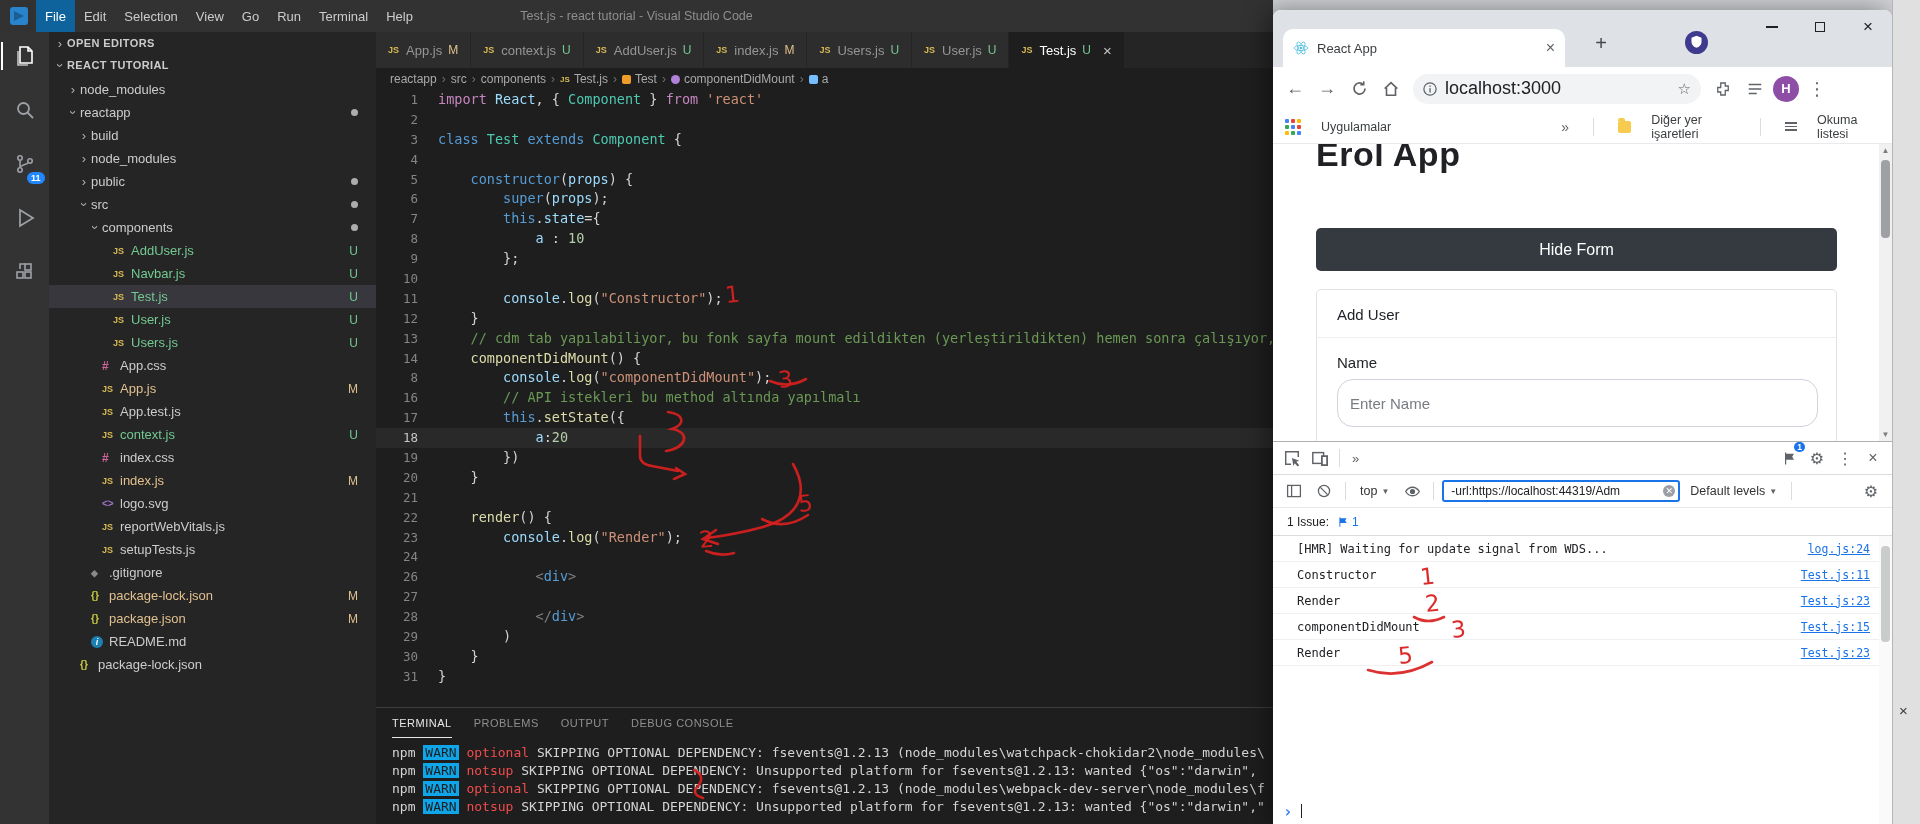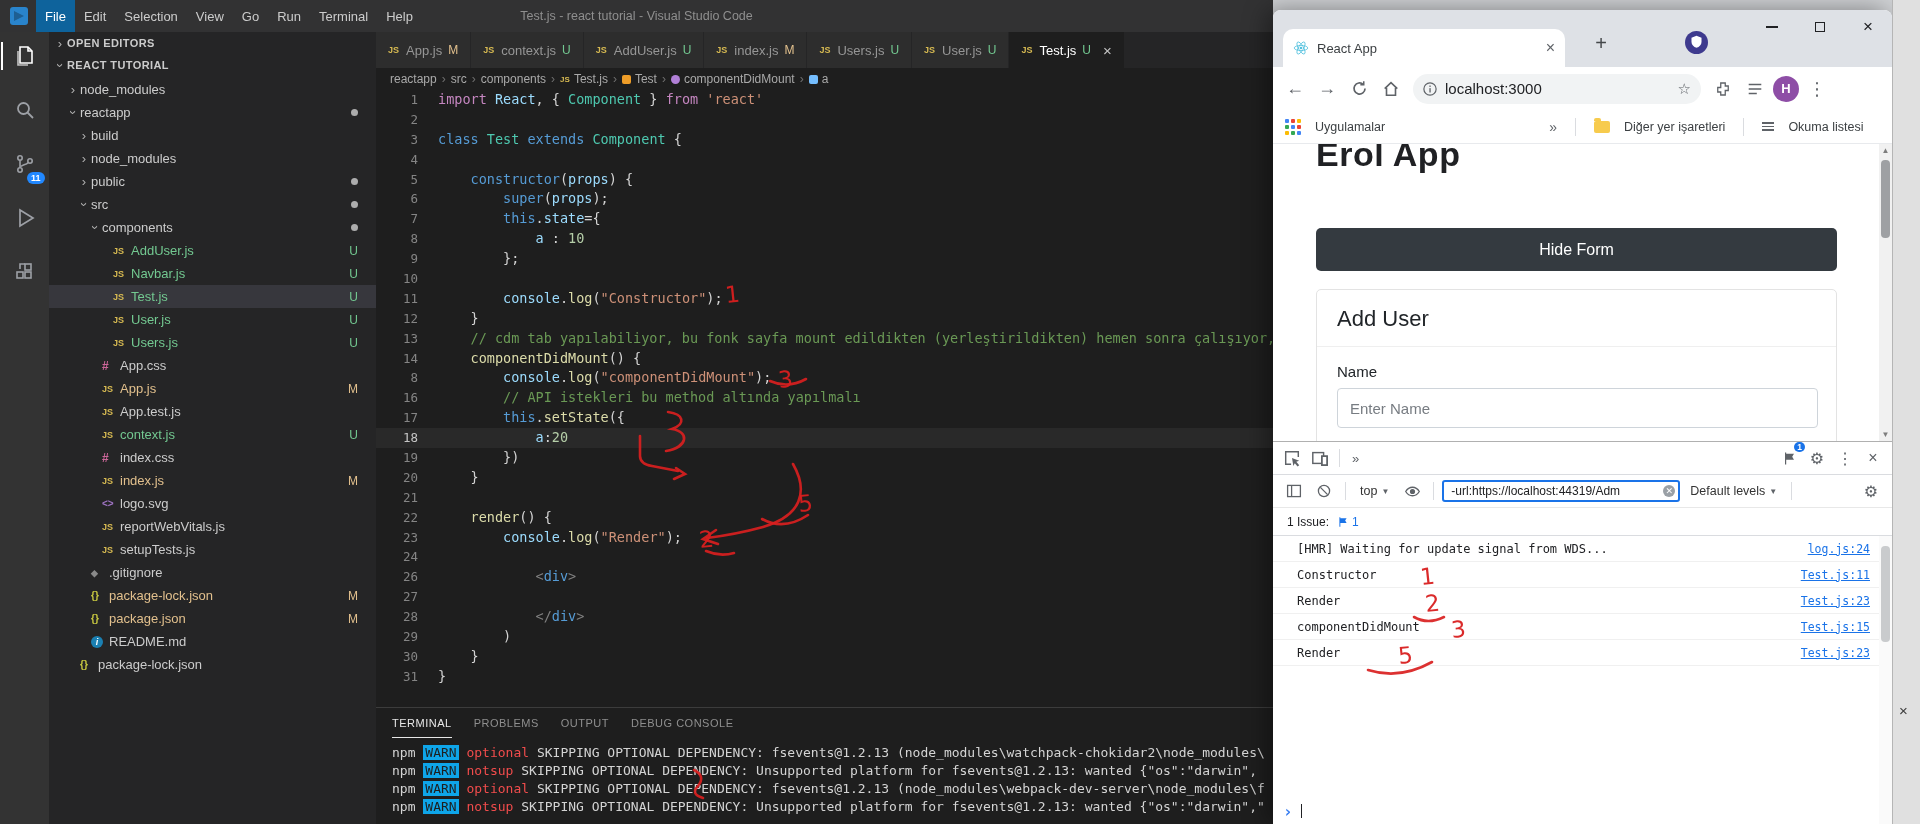--- a/index.html
+++ b/index.html
@@ -85,41 +85,41 @@
   .newtab{position:absolute;left:316px;top:22px;width:24px;height:24px;color:#44474a;font-size:20px;text-align:center;line-height:22px}
   .tab-shield{position:absolute;left:412px;top:21px}
   .winctl{position:absolute;right:0;top:0;height:34px;display:flex}
   .wbtn{width:48px;display:flex;align-items:center;justify-content:center;color:#202124}
   .wmin{width:12px;height:1.5px;background:#202124}
   .wmax{width:10px;height:10px;border:1.5px solid #202124}
   .wclose{font-size:17px}
   .toolbar{height:43px;flex:0 0 43px;background:#fff;display:flex;align-items:center;padding:0 8px;gap:4px}
   .nav-ic{width:28px;height:28px;display:flex;align-items:center;justify-content:center;color:#5f6368;font-size:18px}
   .omnibox{flex:0 0 288px;width:288px;height:30px;background:#f1f3f4;border-radius:15px;display:flex;align-items:center;padding:0 10px;gap:8px;margin:0 4px}
-  .omni-url{font-size:15px;color:#202124;flex:1;white-space:nowrap;overflow:hidden}
+  .omni-url{font-size:18px;color:#202124;flex:1;white-space:nowrap;overflow:hidden}
   .omni-star{color:#5f6368;font-size:15px}
   .avatar{width:26px;height:26px;border-radius:50%;background:#8e4ea6;color:#fff;font-size:13px;font-weight:700;display:flex;align-items:center;justify-content:center}
-  .bookmarks{height:34px;flex:0 0 34px;background:#fff;border-bottom:1px solid #e8eaed;display:flex;align-items:center;padding:0 12px;gap:14px;font-size:12.5px;color:#3c4043}
+  .bookmarks{height:34px;flex:0 0 34px;background:#fff;border-bottom:1px solid #e8eaed;display:flex;align-items:center;padding:0 12px;gap:20px;font-size:12.5px;color:#3c4043}
   .bm-sep{width:1px;height:18px;background:#dadce0;margin:0 4px}
   .bm-more{color:#5f6368;font-size:14px;margin-left:150px}
   .apps-grid{display:grid;grid-template-columns:repeat(3,4px);grid-gap:2px}
   .apps-grid i{width:4px;height:4px;border-radius:1px;display:block}
   .bm-folder{width:16px;height:12px;background:#f7cb4d;border-radius:2px;position:relative}
   .bm-folder:before{content:"";position:absolute;top:-3px;left:0;width:7px;height:3px;background:#f7cb4d;border-radius:2px 2px 0 0}
   .bm-list{display:flex;flex-direction:column;gap:2px}
   .bm-list i{display:block;width:12px;height:1.5px;background:#5f6368}
   
   .page{height:297px;flex:0 0 297px;background:#fff;position:relative;overflow:hidden;padding-left:43px}
   .page-heading{font-size:34px;font-weight:700;color:#202124;margin-top:-9px;letter-spacing:.5px}
   .hide-form-btn{position:absolute;left:43px;top:84px;width:521px;height:43px;background:#343a40;border:none;border-radius:5px;color:#fff;font-size:16px;font-family:inherit}
   .card{position:absolute;left:43px;top:145px;width:521px;height:170px;border:1px solid #e3e3e3;border-radius:5px;background:#fff}
-  .card-header{padding:16px 20px 14px;font-size:22px;color:#212529;border-bottom:1px solid #efefef}
+  .card-header{padding:16px 20px 14px;font-size:15px;color:#212529;border-bottom:1px solid #efefef}
   .card-body{padding:16px 20px}
   .name-label{font-size:15px;color:#212529}
-  .name-input{margin-top:8px;width:481px;height:40px;border:1px solid #ced4da;border-radius:4px;padding:0 12px;font-size:15px;font-family:inherit;color:#202124}
+  .name-input{margin-top:8px;width:481px;height:48px;border:1px solid #ced4da;border-radius:16px;padding:0 12px;font-size:15px;font-family:inherit;color:#202124}
   .name-input::placeholder{color:#777c82}
   .page-scroll{position:absolute;right:0;top:0;width:13px;height:100%;background:#f1f1f1}
   .page-scroll .arr{position:absolute;left:0;width:13px;height:13px;color:#7d7d7d;font-size:8px;text-align:center;line-height:13px}
   .page-scroll .thumb{position:absolute;left:2px;top:16px;width:9px;height:78px;background:#9ea0a3;border-radius:4px}
   
   .devtools{flex:1;display:flex;flex-direction:column;border-top:1px solid #b0b0b0;background:#fff;position:relative;min-height:0}
   .dt-row1{height:33px;flex:0 0 33px;display:flex;align-items:center;border-bottom:1px solid #dadce0;padding:0 6px;gap:2px}
   .dt-ic{width:26px;height:26px;display:flex;align-items:center;justify-content:center;color:#5f6368}
   .dt-sep{width:1px;height:18px;background:#dadce0;margin:0 4px}
   .dtab{font-size:13px;color:#5f6368;padding:0 9px;height:33px;display:flex;align-items:center;border-bottom:2px solid transparent}

